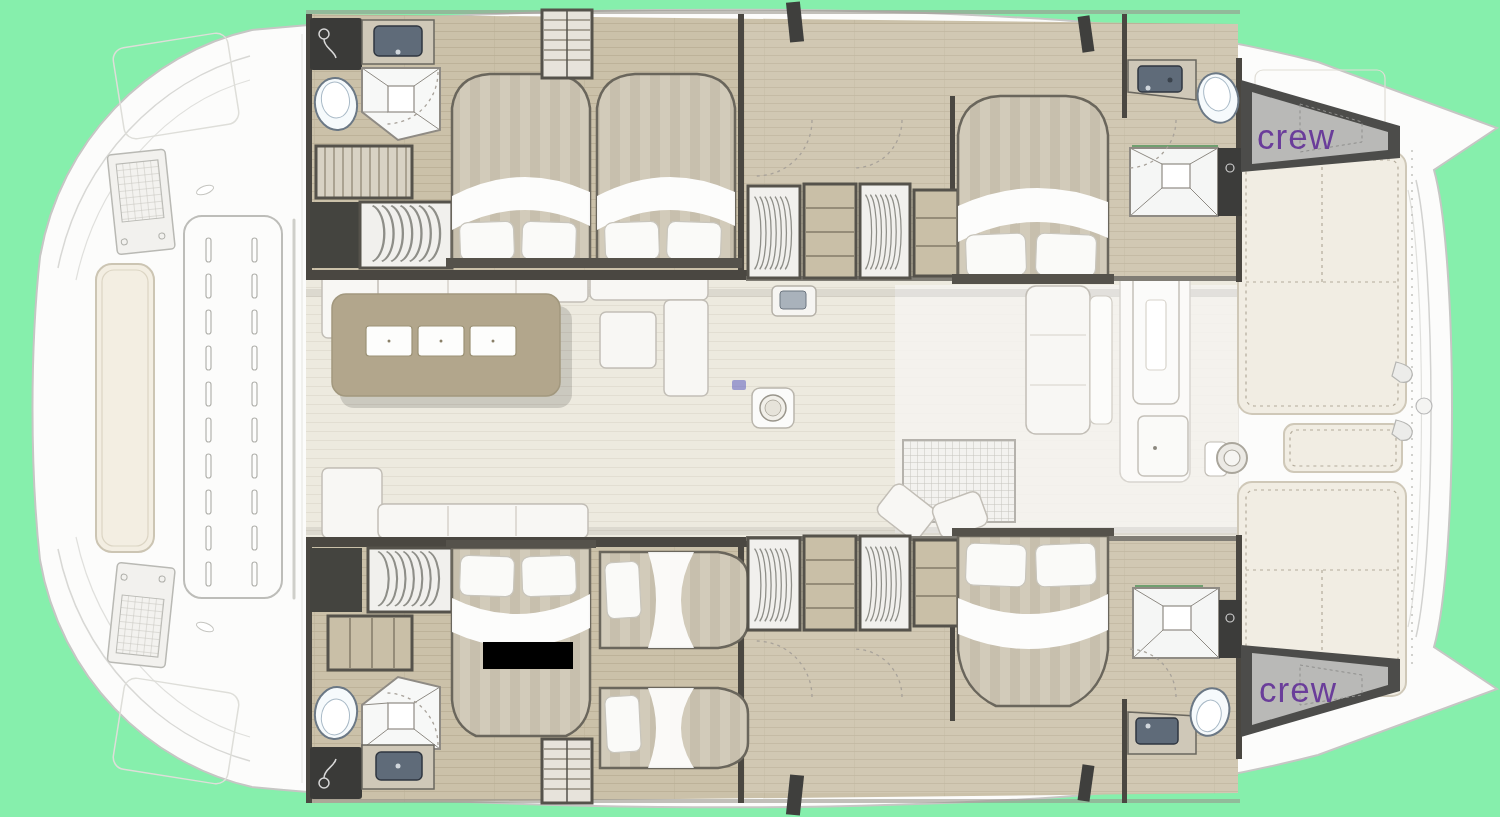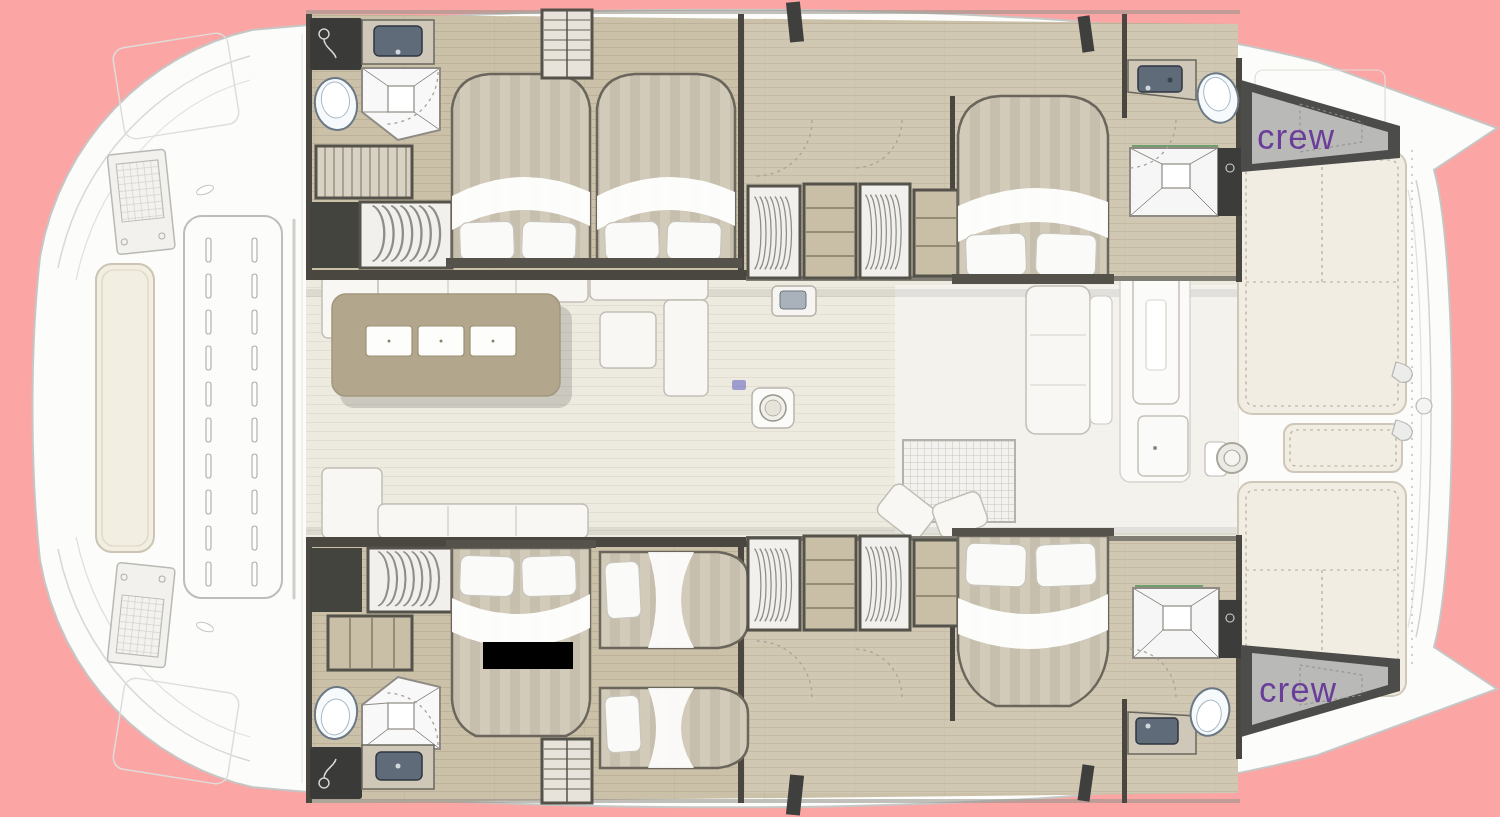--- a/index.html
+++ b/index.html
@@ -1,16 +1,16 @@
 <!DOCTYPE html>
 <html><head>
 <meta charset="utf-8">
 <style>
   html,body{margin:0;padding:0;background:#ffffff;}
-  .stage{position:relative;width:1500px;height:817px;background:#fca5a5;overflow:hidden;}
+  .stage{position:relative;width:1500px;height:817px;background:#86efac;overflow:hidden;}
   svg{display:block;}
   text.crew{font-family:"Liberation Sans","DejaVu Sans",sans-serif;font-size:35px;letter-spacing:1px;}
 </style>
 </head>
 <body>
 
 <div class="stage">
 <svg viewBox="0 0 1500 817" width="1500" height="817">
   <defs>
     <pattern id="wood" width="90" height="8" patternUnits="userSpaceOnUse">

